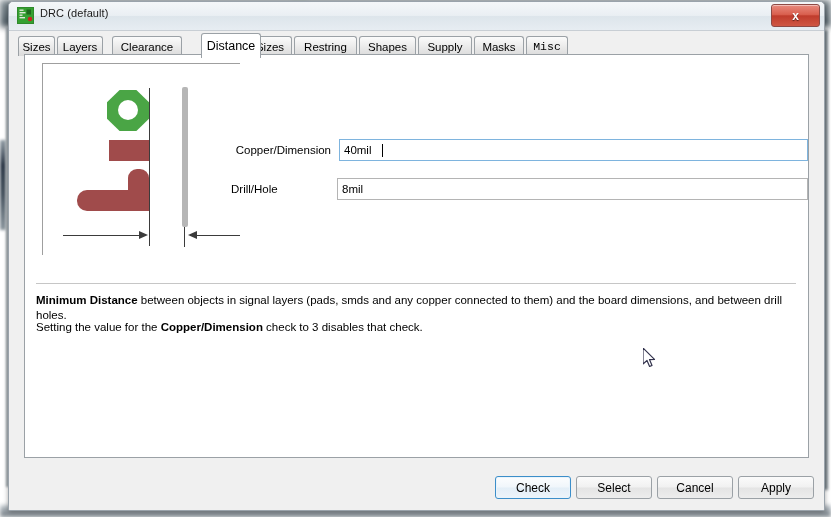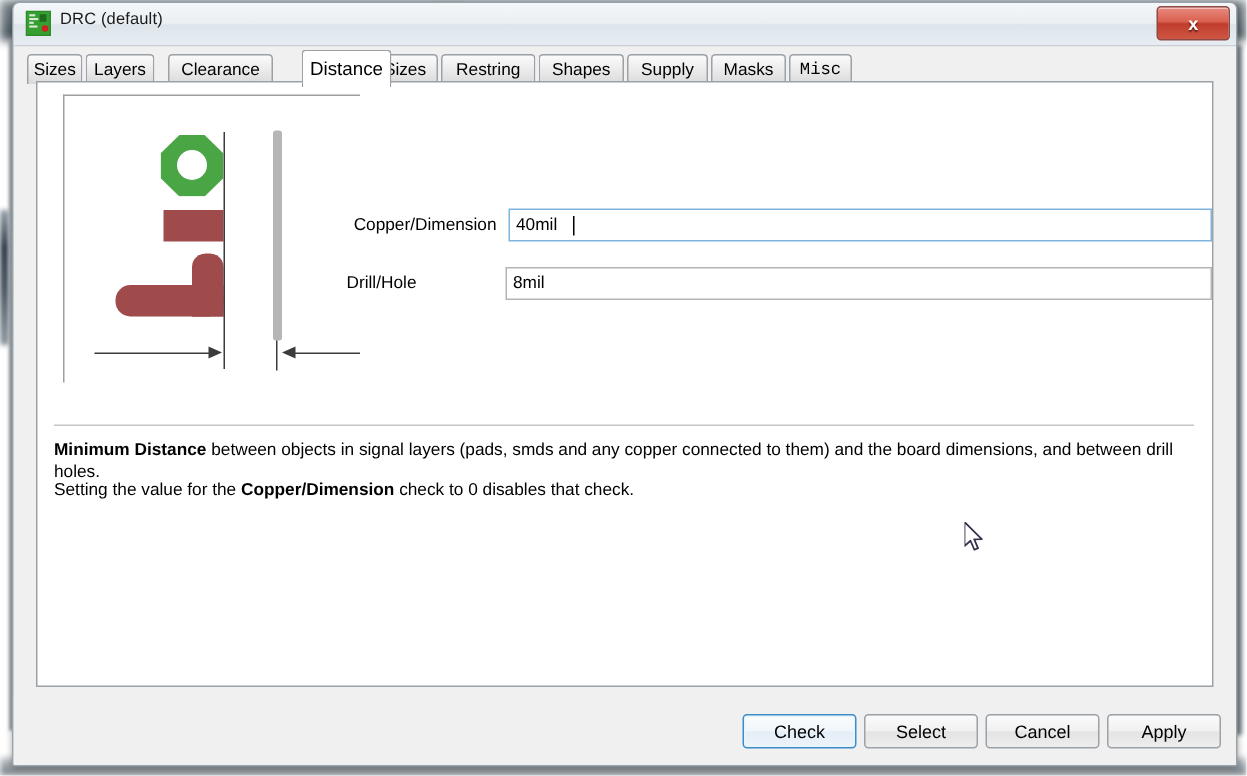--- a/index.html
+++ b/index.html
@@ -330,21 +330,21 @@
     <div class="field-label" style="left:206px;top:128px;width:100px;text-align:left;">Drill/Hole</div>
     <input class="field-input normal" style="left: 312px; top: 123px; width: 471px;" value="8mil">
 
     <hr class="sep">
 
     <div class="desc" style="left:11px;top:238px;width:765px;">
       <b>Minimum Distance</b><span> between objects in signal layers (pads, smds and any copper connected to them) and the board dimensions, and between drill holes.</span>
     </div>
 
     <div class="desc" style="left:11px;top:265px;width:765px;">
-      <span>Setting the value for the </span><b>Copper/Dimension</b><span> check to 0 disables that check.</span>
+      <span>Setting the value for the </span><b>Copper/Dimension</b><span> check to 3 disables that check.</span>
     </div>
   </div>
 
   <div id="footer">
       <div class="btn default" style="left: 486px; width: 76px;">
         <span>Check</span>
       </div>
       <div class="btn" style="left: 567px; width: 76px;">
         <span>Select</span>
       </div>

